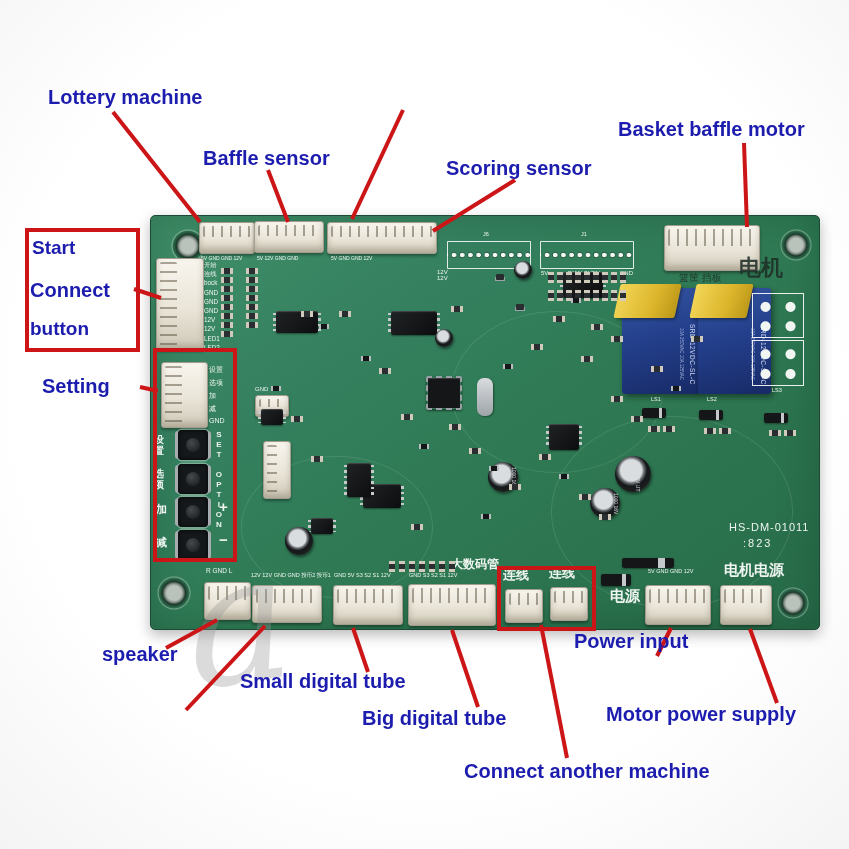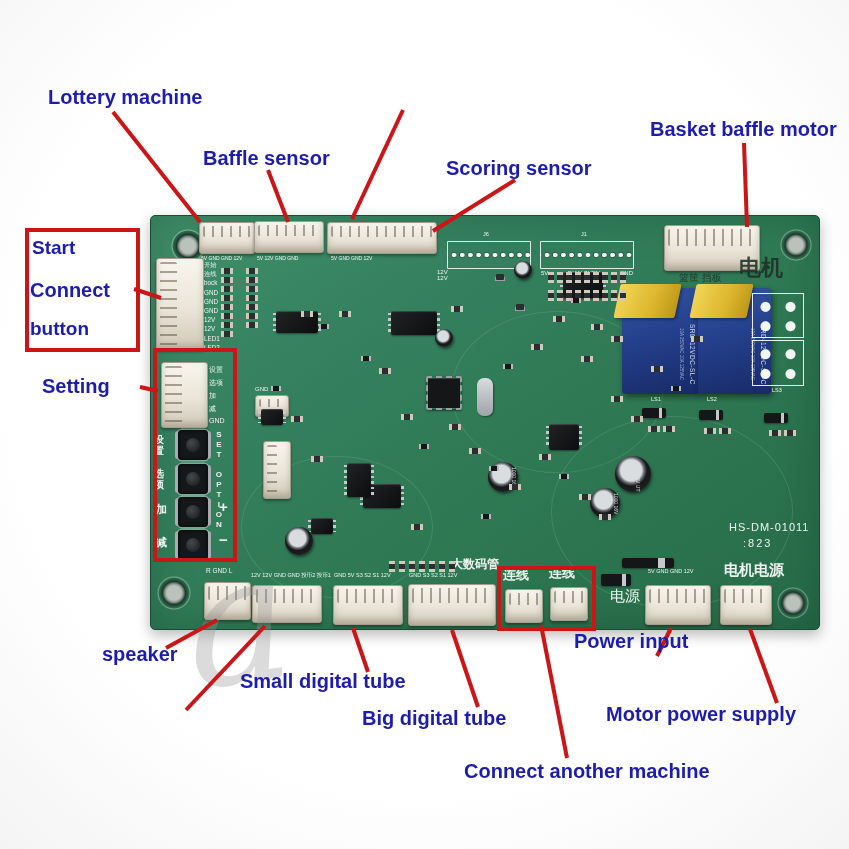--- a/index.html
+++ b/index.html
@@ -204,21 +204,21 @@
     <div class="conn" style="left:494px;top:369px;width:64px;height:38px;"></div>
     <div class="conn" style="left:569px;top:369px;width:50px;height:38px;"></div>
 
     <div class="sk" style="left:55px;top:352px;font-size:6.5px;">R GND L</div>
     <div class="sk" style="left:100px;top:357px;font-size:5.5px;">12V 12V GND GND 投币2 投币1</div>
     <div class="sk" style="left:183px;top:357px;font-size:5.5px;">GND 5V S3 S2 S1 12V</div>
     <div class="sk" style="left:300px;top:342px;font-size:12px;font-weight:bold;">大数码管</div>
     <div class="sk" style="left:258px;top:357px;font-size:5.5px;">GND S3 S2 S1 12V</div>
     <div class="sk" style="left:352px;top:352px;font-size:13px;font-weight:bold;">连线</div>
     <div class="sk" style="left:398px;top:350px;font-size:13px;font-weight:bold;">连线</div>
-    <div class="sk" style="left:459px;top:372px;font-size:15px;font-weight:normal;">电源</div>
+    <div class="sk" style="left:459px;top:372px;font-size:15px;font-weight:bold;">电源</div>
     <div class="sk" style="left:497px;top:353px;font-size:5.5px;">5V GND GND 12V</div>
     <div class="sk" style="left:573px;top:346px;font-size:15px;font-weight:bold;">电机电源</div>
     <div class="sk" style="left:578px;top:306px;font-size:11px;letter-spacing:1px;">HS-DM-01011</div>
     <div class="sk" style="left:592px;top:322px;font-size:11px;letter-spacing:2px;">:823</div>
 
     <div id="deco-layer">
         <div class="smd-wh" style="left: 70px; top: 52px;"></div>
         <div class="smd-wh" style="left: 70px; top: 61px;"></div>
         <div class="smd-wh" style="left: 70px; top: 70px;"></div>
         <div class="smd-wh" style="left: 70px; top: 79px;"></div>
@@ -321,21 +321,21 @@
       <line x1="452" y1="630" x2="478" y2="707"></line>
       <line x1="541" y1="625" x2="567" y2="758"></line>
       <line x1="671" y1="628" x2="657" y2="656"></line>
       <line x1="750" y1="629" x2="777" y2="703"></line>
     </g>
   </svg>
 
   <div class="lbl" style="left:48px;top:86px;">Lottery machine</div>
   <div class="lbl" style="left:203px;top:147px;">Baffle sensor</div>
   <div class="lbl" style="left:446px;top:157px;">Scoring sensor</div>
-  <div class="lbl" style="left:618px;top:118px;margin-left:32px;">Basket baffle motor</div>
+  <div class="lbl" style="left:618px;top:118px;">Basket baffle motor</div>
   <div class="lbl" style="left:32px;top:237px;font-size:19px;">Start</div>
   <div class="lbl" style="left:30px;top:279px;font-size:20px;">Connect</div>
   <div class="lbl" style="left:30px;top:318px;font-size:19px;">button</div>
   <div class="lbl" style="left:42px;top:375px;">Setting</div>
   <div class="lbl" style="left:102px;top:643px;">speaker</div>
   <div class="lbl" style="left:240px;top:670px;">Small digital tube</div>
   <div class="lbl" style="left:362px;top:707px;">Big digital tube</div>
   <div class="lbl" style="left:574px;top:630px;">Power input</div>
   <div class="lbl" style="left:606px;top:703px;">Motor power supply</div>
   <div class="lbl" style="left:464px;top:760px;">Connect another machine</div>

